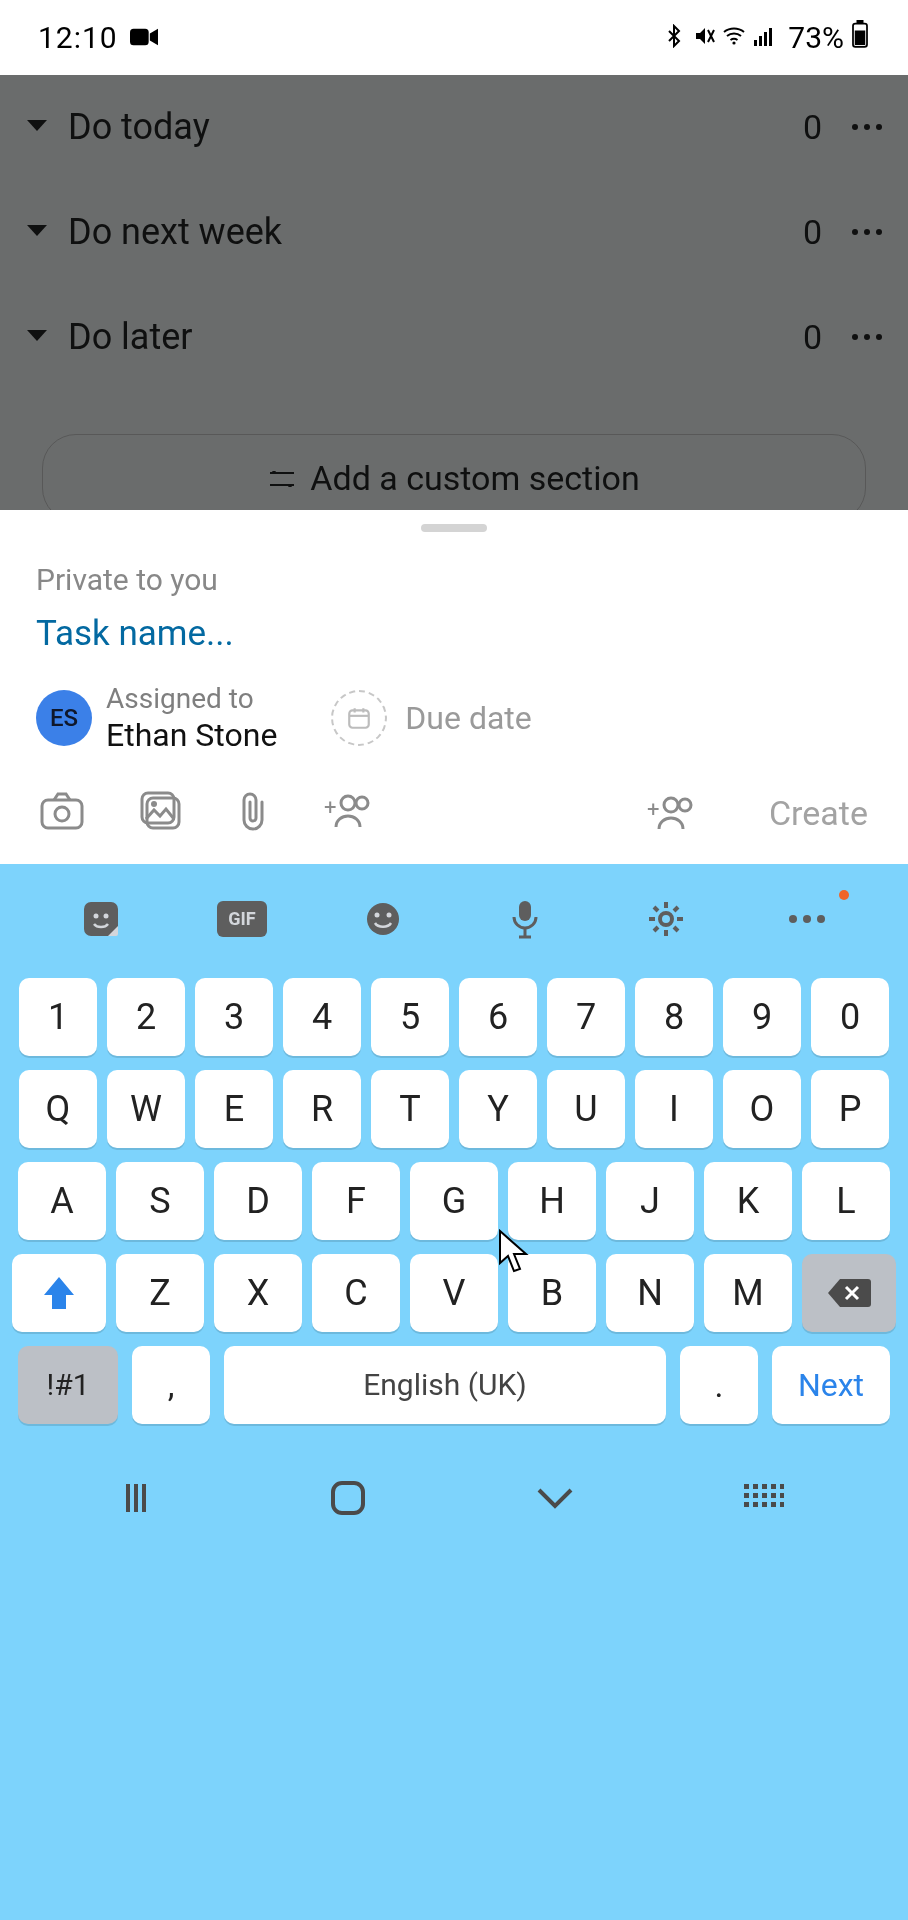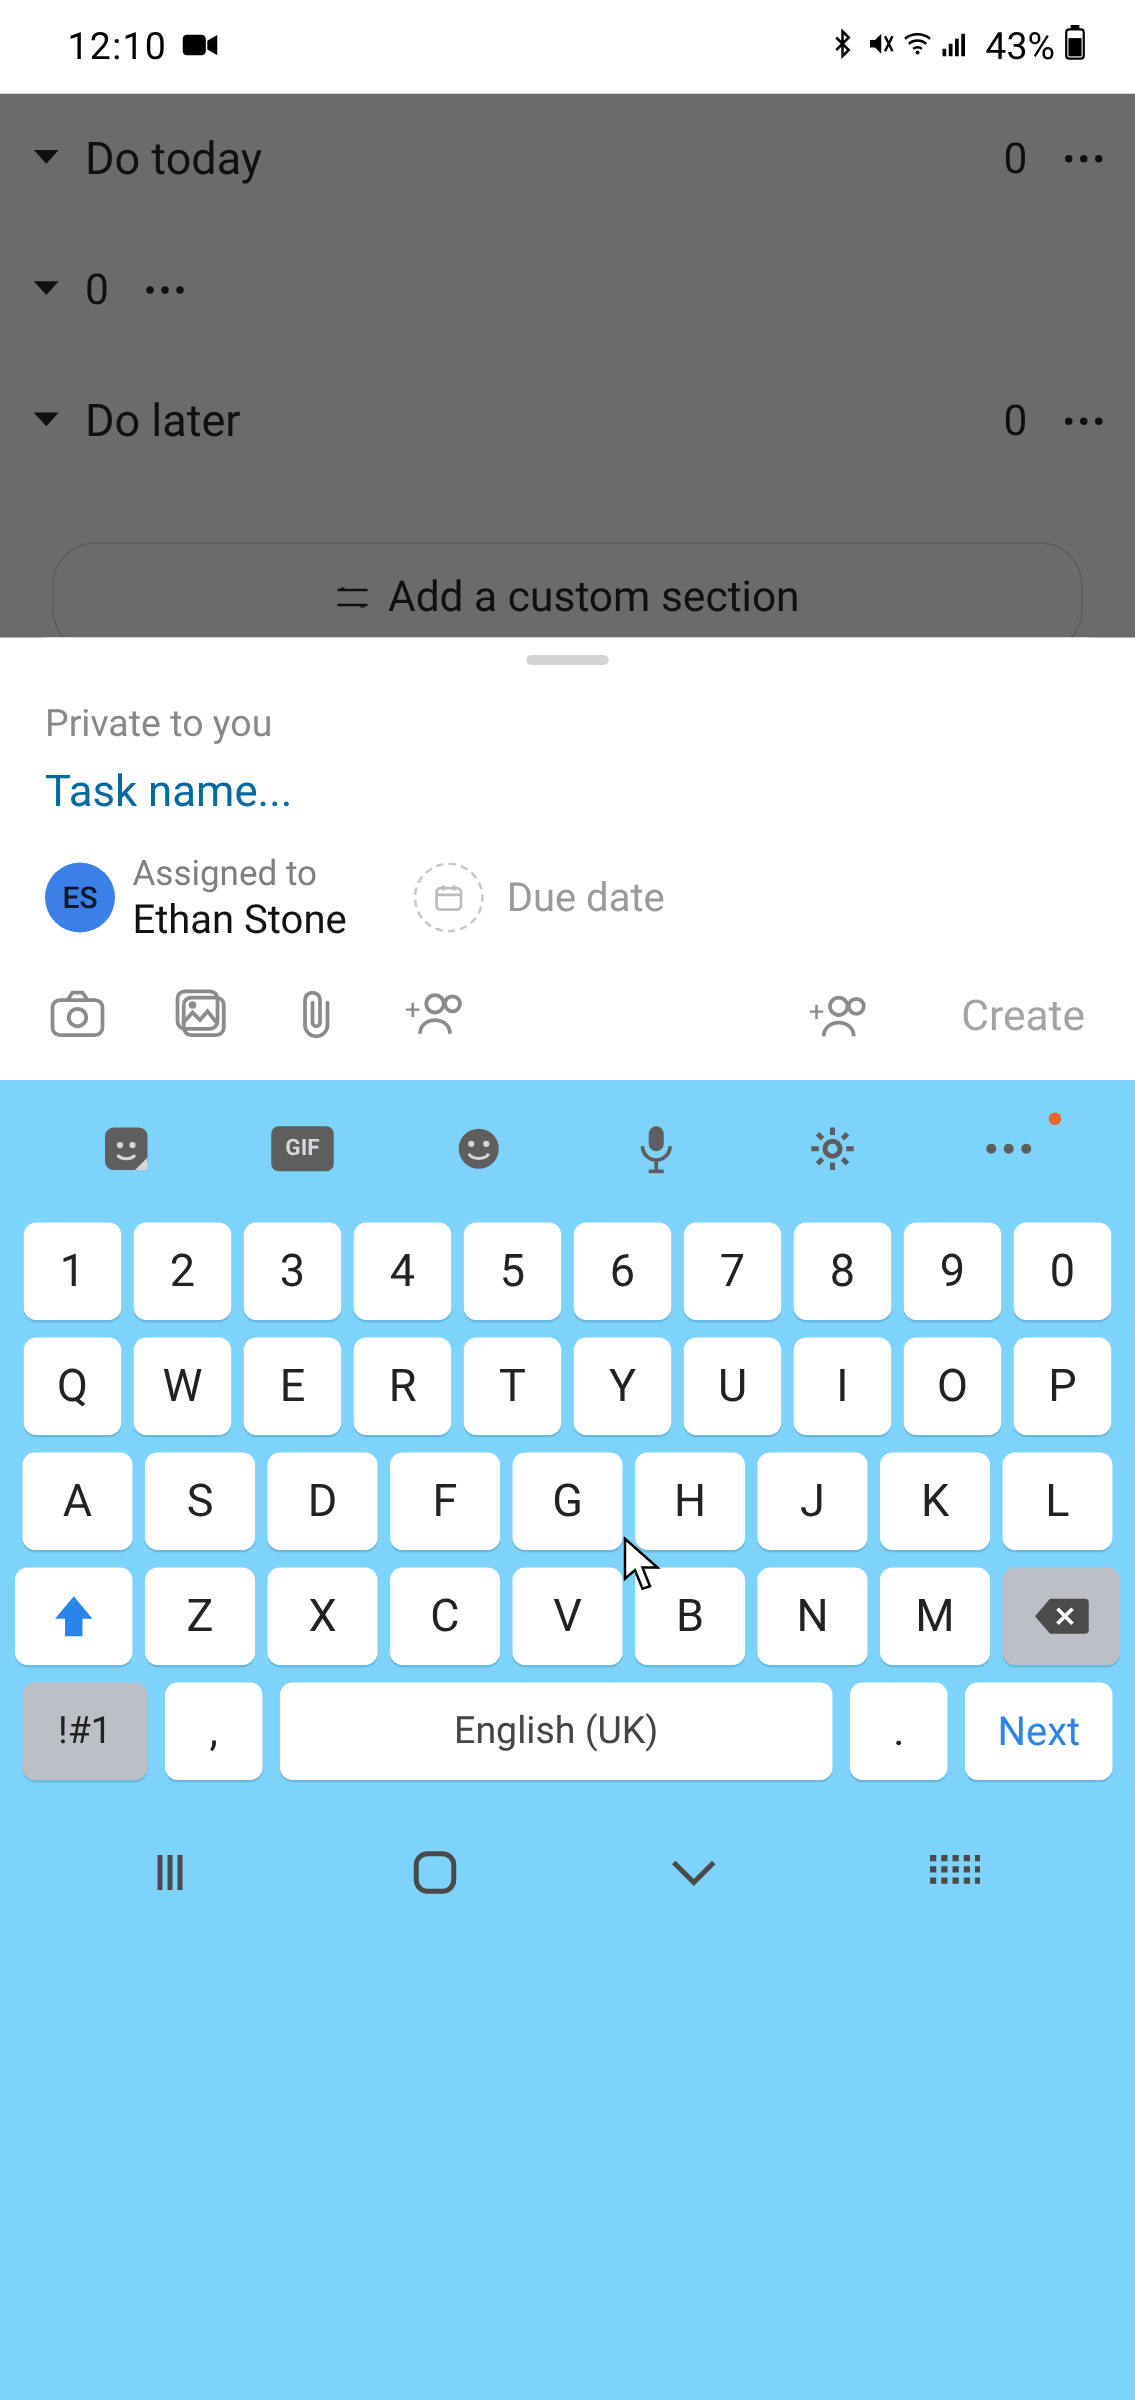--- a/index.html
+++ b/index.html
@@ -1,20 +1,20 @@
 <!DOCTYPE html>
 <html><head>
 <meta charset="utf-8">
 <style>
   * { box-sizing: border-box; margin: 0; padding: 0; font-family: -apple-system, BlinkMacSystemFont, "Segoe UI", Roboto, sans-serif; }
   html, body { width: 908px; height: 1920px; overflow: hidden; background: #fff; }
   .root { position: relative; width: 908px; height: 1920px; }
 
   
-  .status-bar { height: 75px; display: flex; align-items: center; justify-content: space-between; padding: 0 38px; font-size: 30px; color: #000; margin-left: 16px; }
+  .status-bar { height: 75px; display: flex; align-items: center; justify-content: space-between; padding: 0 38px; font-size: 30px; color: #000; }
   .status-left { display: flex; align-items: center; gap: 12px; }
   .status-right { display: flex; align-items: center; gap: 6px; }
   .status-time { font-weight: 400; letter-spacing: 1px; }
   .status-battery-pct { margin-left: 6px; }
   .video-icon { width: 28px; height: 22px; }
   .status-icon { width: 24px; height: 24px; }
   .battery-icon { width: 20px; height: 28px; }
 
   
   .bg-list { position: relative; background: #6a6c6c; color: #0f0f0f; }
@@ -113,21 +113,21 @@
           </svg>
       </span>
       <span>
         <svg class="status-icon" viewBox="0 0 24 24">
             <rect x="2" y="16" width="3" height="6" fill="#000"></rect>
             <rect x="7" y="12" width="3" height="10" fill="#000"></rect>
             <rect x="12" y="8" width="3" height="14" fill="#000"></rect>
             <rect x="17" y="4" width="3" height="18" fill="#000"></rect>
           </svg>
       </span>
-      <span class="status-battery-pct">43%</span>
+      <span class="status-battery-pct">73%</span>
       <span>
         <svg class="battery-icon" viewBox="0 0 14 24">
             <rect x="4" y="0" width="6" height="3" fill="#000"></rect>
             <rect x="1" y="3" width="12" height="20" rx="2" fill="none" stroke="#000" stroke-width="1.5"></rect>
             <rect x="2.5" y="9" width="9" height="12.5" fill="#000"></rect>
           </svg>
       </span>
     </div>
   </div>
 
@@ -145,20 +145,21 @@
           <span></span>
           <span></span>
         </span>
     </div>
     <div class="section-row">
       <span class="chev">
         <svg width="22" height="14" viewBox="0 0 22 14">
             <path d="M1 1 L11 12 L21 1 Z" fill="#000"></path>
           </svg>
       </span>
+      <span class="section-title">Do next week</span>
       <span class="section-count">0</span>
       <span class="more-dot">
           <span></span>
           <span></span>
           <span></span>
         </span>
     </div>
     <div class="section-row">
       <span class="chev">
         <svg width="22" height="14" viewBox="0 0 22 14">

